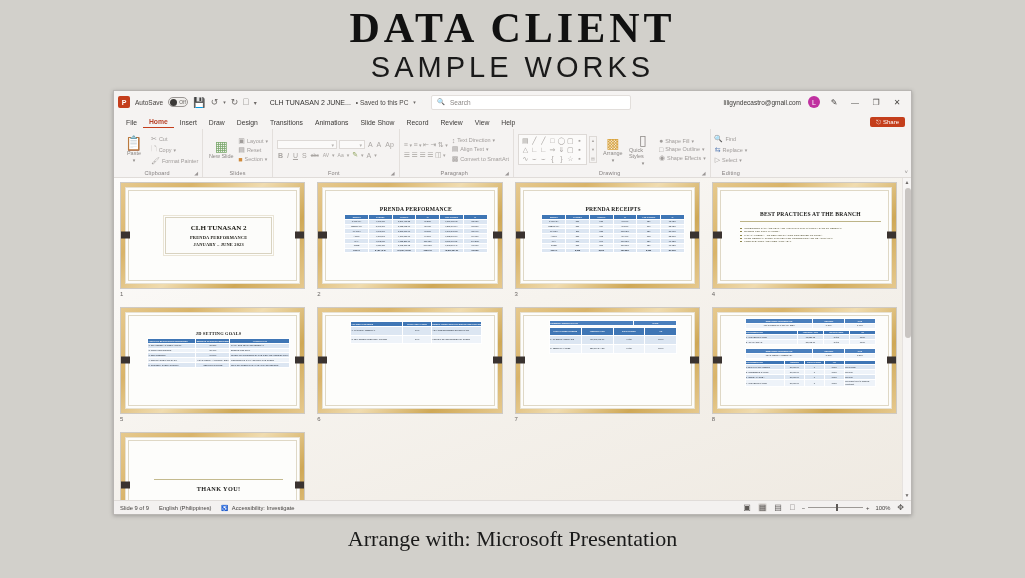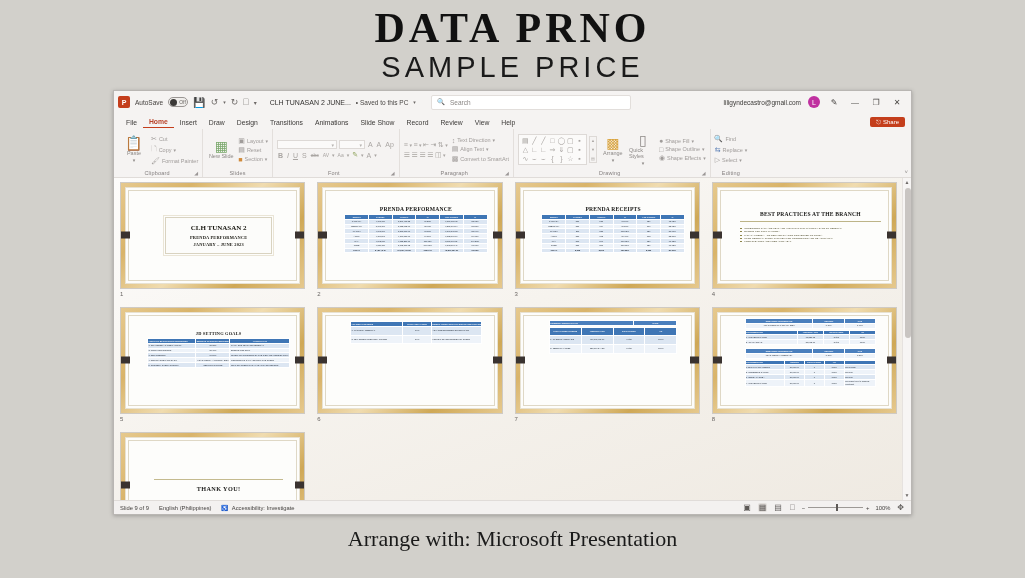--- a/index.html
+++ b/index.html
@@ -276,22 +276,22 @@
   .view-btn.active { background:#e2dedb; border-radius:2px; }
   .zoom-slider { display:flex; align-items:center; gap:3px; }
   .zoom-track { width:55px; height:1px; background:#9d9996; position:relative; }
   .zoom-knob { position:absolute; left:28px; top:-3px; width:2px; height:7px; background:#5c5956; }
   .sb-item { display:flex; align-items:center; gap:3px; white-space:nowrap; }
 </style>
 </head>
 <body>
 
 <div class="poster-head">
-  <div class="poster-title">DATA PRNO</div>
-  <div class="poster-sub">SAMPLE PRICE</div>
+  <div class="poster-title">DATA CLIENT</div>
+  <div class="poster-sub">SAMPLE WORKS</div>
 </div>
 
 <div class="app-window">
 
   <div class="titlebar">
     <div class="ppt-logo">P</div>
     <span class="autosave-label">AutoSave</span>
     <div class="toggle">
       <div class="knob"></div>
       <span class="t-txt">Off</span>

